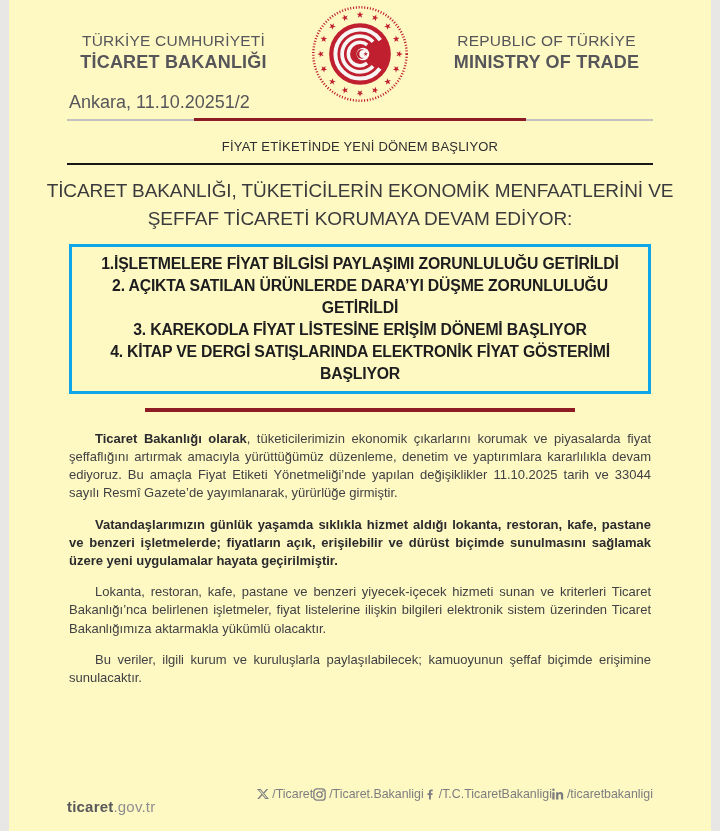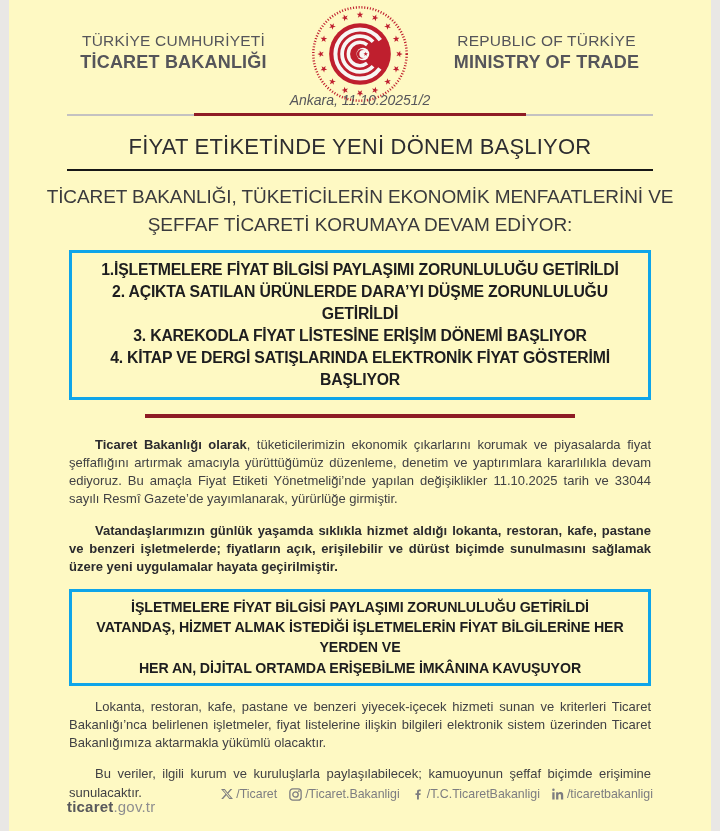--- a/index.html
+++ b/index.html
@@ -9,27 +9,27 @@
     background:#fef9c3; overflow:hidden;
     font-family:"Liberation Sans", sans-serif; color:#3f3f41;
   }
   
   .header { display:flex; align-items:center; justify-content:center; padding:8px 34px 0; height:96px; }
   .org-block { flex:1; text-align:center; color:#55555a; }
   .org-line1 { font-size:15.5px; letter-spacing:.2px; }
   .org-line2 { font-size:18px; font-weight:bold; letter-spacing:.2px; margin-top:2px; }
   .emblem { width:100px; height:100px; flex:0 0 auto; margin:4px 6px 0; }
   
-  .dateline-row { display:flex; justify-content:center; align-items:baseline;
-    padding:0 60px; margin-top:-4px; font-size:14px; color:#57575b;font-style:italic; }
+  .dateline-row { display:flex; justify-content:flex-start; align-items:baseline;
+    padding:0 60px; margin-top:-4px; font-size:18px; color:#57575b; }
   .rule-wrap { position:relative; margin:5px 58px 0; height:4px; }
   .rule-gray { position:absolute; left:0; right:0; top:1px; height:2px; background:#c4c2c1; }
   .rule-red  { position:absolute; left:50%; transform:translateX(-50%); top:0; width:332px; height:3px; background:#8e1c25; }
   
-  .title { margin-top:17px; text-align:center; font-size:22px; color:#2d2d30; letter-spacing:.2px; }
+  .title { margin-top:17px; text-align:center; font-size:13px; color:#2d2d30; letter-spacing:.2px; }
   .title-underline { margin:9px 58px 0; height:2px; background:#171717; }
   .subtitle { margin:12px auto 0; text-align:center; font-size:19px; line-height:1.45;
     color:#3a3a3d; letter-spacing:-.1px; white-space:pre-line; }
   
   .box { margin:12px 60px 0; border:3px solid #0ea5e9; text-align:center; font-weight:bold; color:#1d1d1f; }
   .box.primary { padding:6px 2px; font-size:15.8px; line-height:1.39; letter-spacing:-.2px; }
   .box.primary .box-item { white-space:pre-line; }
   .box.secondary { padding:5px 10px; font-size:14.2px; line-height:1.42; letter-spacing:-.1px; }
   .box.secondary div { white-space:pre-line; }
   .red-rule { margin:14px auto 0; width:430px; height:4px; background:#8e1c25; }
@@ -38,21 +38,21 @@
   .body-text p { text-align:justify; text-indent:26px; margin-bottom:13px; }
   .body-text p.bold { font-weight:bold; color:#2b2b2e; }
   .body-text p.last { margin-bottom:0; }
   .lead-bold { font-weight:bold; color:#2b2b2e; }
   .after-box { margin-top:12px; }
   
   .footer { position:absolute; left:0; right:0; bottom:0; padding:10px 58px 16px;
     display:flex; justify-content:space-between; align-items:center; }
   .site { font-size:15px; color:#8e8e90; letter-spacing:.2px;margin-top:25px; }
   .site b { color:#58585b; }
-  .social { display:flex; align-items:center; gap:12px; font-size:12.4px; color:#7d7d80; }
+  .social { display:flex; align-items:center; font-size:12.4px; color:#7d7d80; }
   .social-item { display:flex; align-items:center; gap:3px; }
   .social-item svg { display:block; }
   .ic { color:#7d7d80; }
 </style>
 </head>
 <body>
 
 <div class="page">
 
   <div class="header">
@@ -126,25 +126,20 @@
 BAŞLIYOR</div>
   </div>
 
   <div class="red-rule"></div>
 
   <div class="body-text">
     <p><span class="lead-bold">Ticaret Bakanlığı olarak</span><span>, tüketicilerimizin ekonomik çıkarlarını korumak ve piyasalarda fiyat şeffaflığını artırmak amacıyla yürüttüğümüz düzenleme, denetim ve yaptırımlara kararlılıkla devam ediyoruz. Bu amaçla Fiyat Etiketi Yönetmeliği’nde yapılan değişiklikler 11.10.2025 tarih ve 33044 sayılı Resmî Gazete’de yayımlanarak, yürürlüğe girmiştir.</span></p>
     <p class="bold">Vatandaşlarımızın günlük yaşamda sıklıkla hizmet aldığı lokanta, restoran, kafe, pastane ve benzeri işletmelerde; fiyatların açık, erişilebilir ve dürüst biçimde sunulmasını sağlamak üzere yeni uygulamalar hayata geçirilmiştir.</p>
   </div>
 
-  <div class="box secondary">
-    <div>İŞLETMELERE FİYAT BİLGİSİ PAYLAŞIMI ZORUNLULUĞU GETİRİLDİ</div>
-    <div>VATANDAŞ, HİZMET ALMAK İSTEDİĞİ İŞLETMELERİN FİYAT BİLGİLERİNE HER YERDEN VE
-HER AN, DİJİTAL ORTAMDA ERİŞEBİLME İMKÂNINA KAVUŞUYOR</div>
-  </div>
 
   <div class="body-text after-box">
     <p>Lokanta, restoran, kafe, pastane ve benzeri yiyecek-içecek hizmeti sunan ve kriterleri Ticaret Bakanlığı’nca belirlenen işletmeler, fiyat listelerine ilişkin bilgileri elektronik sistem üzerinden Ticaret Bakanlığımıza aktarmakla yükümlü olacaktır.</p>
     <p>Bu veriler, ilgili kurum ve kuruluşlarla paylaşılabilecek; kamuoyunun şeffaf biçimde erişimine sunulacaktır.</p>
   </div>
 
   <div class="footer">
     <div class="site"><b>ticaret</b><span>.gov.tr</span></div>
     <div class="social">
       <div class="social-item">

